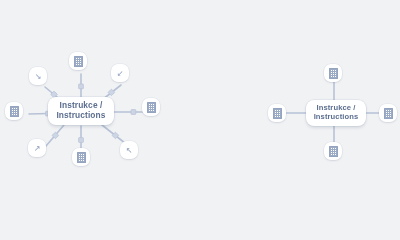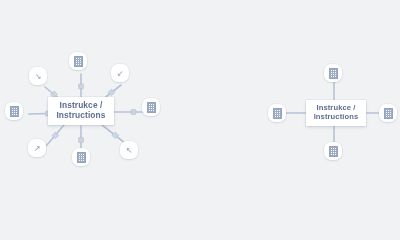--- a/index.html
+++ b/index.html
@@ -33,21 +33,21 @@
     box-sizing: border-box;
     background: #ffffff;
     border-radius: 7px;
     box-shadow: 0 1px 2px rgba(70,85,110,0.13), 0 0 0 0.5px rgba(150,165,190,0.18);
     display: flex;
     align-items: center;
     justify-content: center;
     text-align: center;
   }
   .node-center {
-    border-radius: 0;
+    border-radius: 8px;
     padding: 4px 6px;
     line-height: 1.18;
     color: #5d6f90;
     font-weight: 700;
     letter-spacing: 0.1px;
     flex-direction: column;
     box-shadow: 0 1.5px 3px rgba(70,85,110,0.16), 0 0 0 0.6px rgba(150,165,190,0.22);
   }
   .node-center .ln { display: block; white-space: nowrap; }
   .node-leaf {

